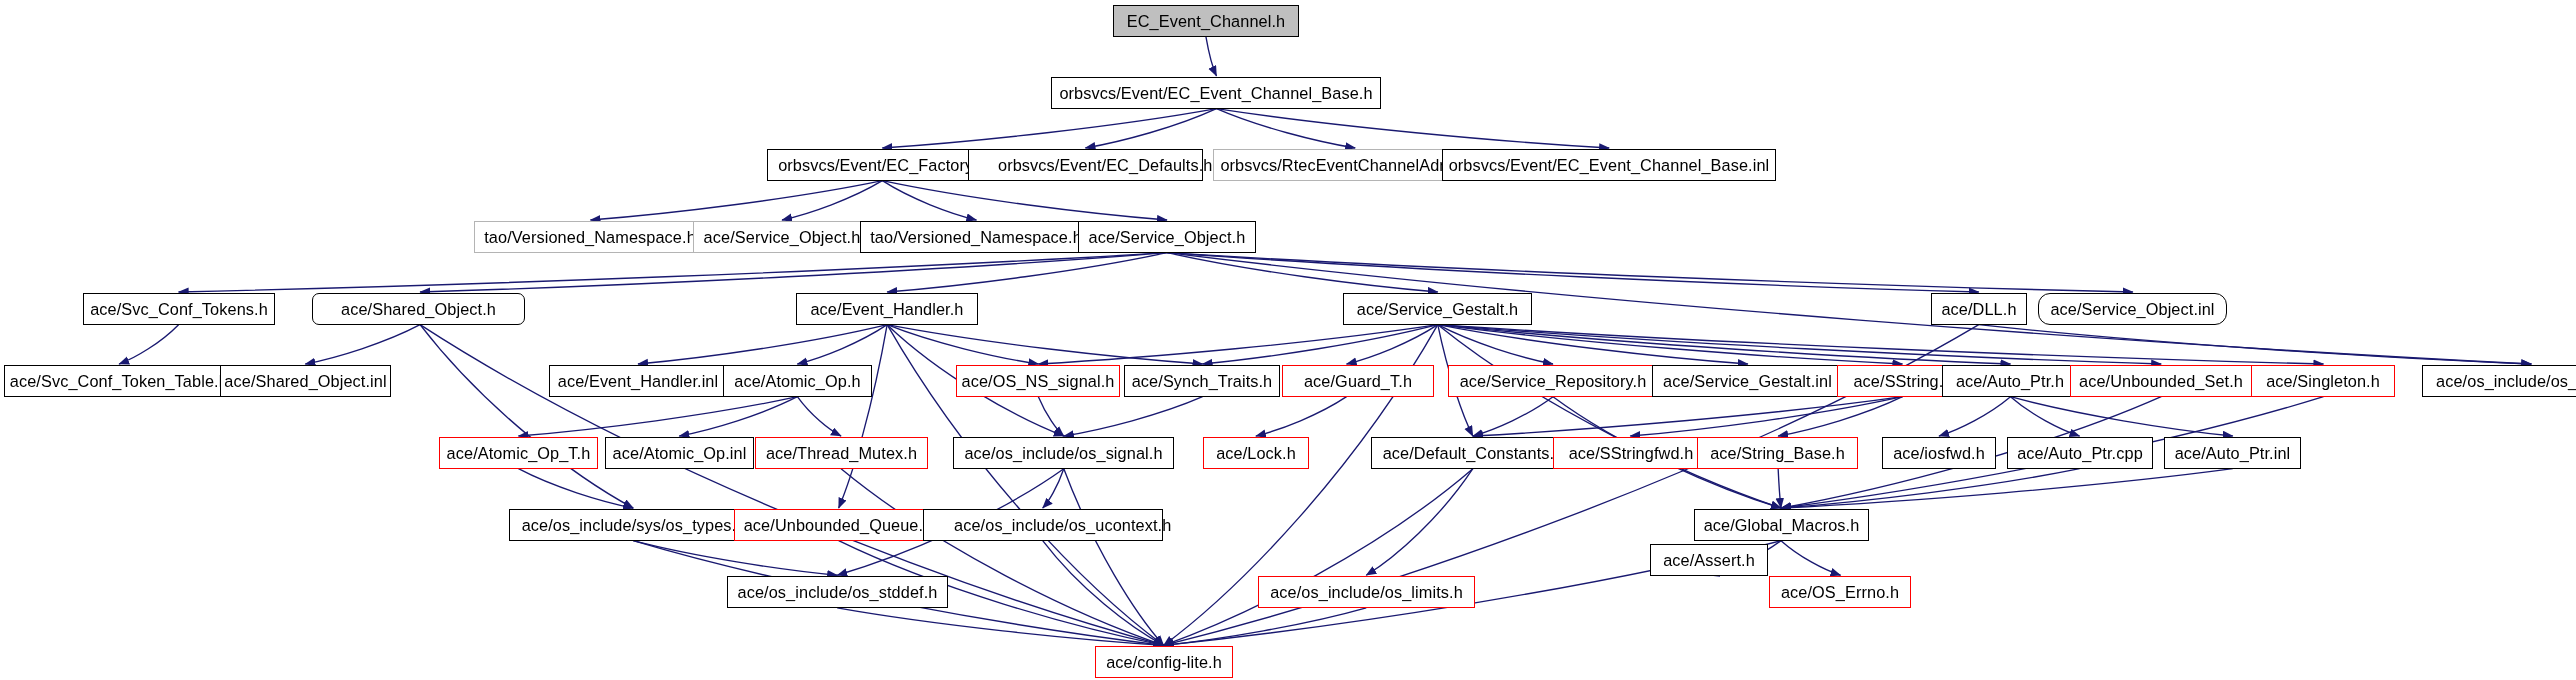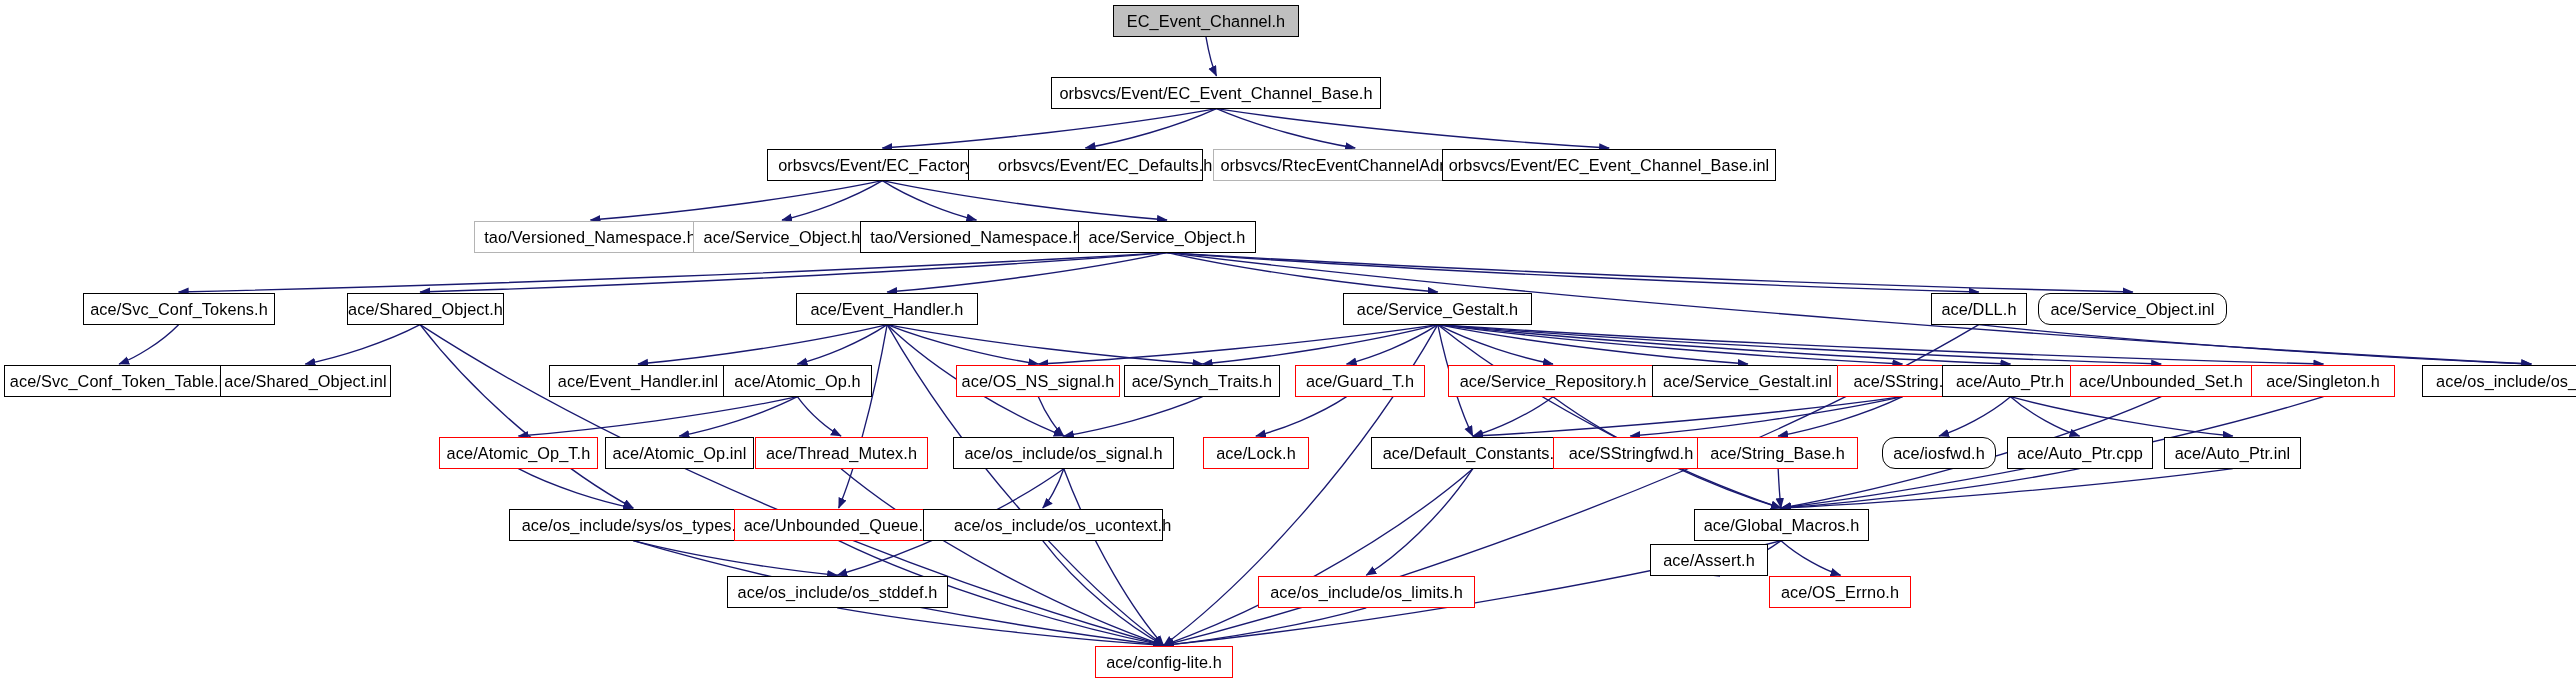--- a/index.html
+++ b/index.html
@@ -145,48 +145,48 @@
       <div class="node" style="left: 1051px; top: 77px; width: 330px;">orbsvcs/Event/EC_Event_Channel_Base.h</div>
       <div class="node" style="left: 767px; top: 149px; width: 230px;">orbsvcs/Event/EC_Factory.h</div>
       <div class="node" style="left: 968px; top: 149px; width: 235px; padding-left: 48px;">orbsvcs/Event/EC_Defaults.h</div>
       <div class="node gray" style="left: 1213px; top: 149px; width: 285px;">orbsvcs/RtecEventChannelAdminS.h</div>
       <div class="node" style="left: 1442px; top: 149px; width: 334px;">orbsvcs/Event/EC_Event_Channel_Base.inl</div>
       <div class="node gray" style="left: 474px; top: 221px; width: 232px;">tao/Versioned_Namespace.h</div>
       <div class="node gray" style="left: 693px; top: 221px; width: 178px;">ace/Service_Object.h</div>
       <div class="node" style="left: 860px; top: 221px; width: 232px;">tao/Versioned_Namespace.h</div>
       <div class="node" style="left: 1078px; top: 221px; width: 178px;">ace/Service_Object.h</div>
       <div class="node" style="left: 83px; top: 293px; width: 192px;">ace/Svc_Conf_Tokens.h</div>
-      <div class="node" style="left: 347px; top: 293px; width: 157px;">ace/Shared_Object.h</div>
+      <div class="node" style="left: 312px; top: 293px; width: 213px; border-radius: 7px;">ace/Shared_Object.h</div>
       <div class="node" style="left: 796px; top: 293px; width: 182px;">ace/Event_Handler.h</div>
       <div class="node" style="left: 1343px; top: 293px; width: 189px;">ace/Service_Gestalt.h</div>
       <div class="node" style="left: 1931px; top: 293px; width: 96px;">ace/DLL.h</div>
       <div class="node" style="left: 2038px; top: 293px; width: 189px; border-radius: 12px;">ace/Service_Object.inl</div>
       <div class="node" style="left: 3.8px; top: 365px; width: 230px;">ace/Svc_Conf_Token_Table.h</div>
       <div class="node" style="left: 220px; top: 365px; width: 171px;">ace/Shared_Object.inl</div>
       <div class="node" style="left: 549px; top: 365px; width: 178px;">ace/Event_Handler.inl</div>
       <div class="node" style="left: 723px; top: 365px; width: 149px;">ace/Atomic_Op.h</div>
       <div class="node red" style="left: 956px; top: 365px; width: 164px;">ace/OS_NS_signal.h</div>
       <div class="node" style="left: 1124px; top: 365px; width: 156px;">ace/Synch_Traits.h</div>
-      <div class="node red" style="left: 1282px; top: 365px; width: 130px; margin-left: 13px;">ace/Guard_T.h</div>
+      <div class="node red" style="left: 1282px; top: 365px; width: 152px;">ace/Guard_T.h</div>
       <div class="node red" style="left: 1448px; top: 365px; width: 210px;">ace/Service_Repository.h</div>
       <div class="node" style="left: 1652px; top: 365px; width: 191px;">ace/Service_Gestalt.inl</div>
       <div class="node red" style="left: 1837px; top: 365px; width: 132px;">ace/SString.h</div>
       <div class="node" style="left: 1942px; top: 365px; width: 136px;">ace/Auto_Ptr.h</div>
       <div class="node red" style="left: 2070px; top: 365px; width: 182px;">ace/Unbounded_Set.h</div>
       <div class="node red" style="left: 2251px; top: 365px; width: 144px;">ace/Singleton.h</div>
       <div class="node" style="left: 2422px; top: 365px; width: 218px;">ace/os_include/os_dlfcn.h</div>
       <div class="node red" style="left: 439px; top: 437px; width: 159px;">ace/Atomic_Op_T.h</div>
       <div class="node" style="left: 605px; top: 437px; width: 149px;">ace/Atomic_Op.inl</div>
       <div class="node red" style="left: 755px; top: 437px; width: 173px;">ace/Thread_Mutex.h</div>
       <div class="node" style="left: 953px; top: 437px; width: 221px;">ace/os_include/os_signal.h</div>
       <div class="node red" style="left: 1203px; top: 437px; width: 106px;">ace/Lock.h</div>
       <div class="node" style="left: 1371px; top: 437px; width: 204px;">ace/Default_Constants.h</div>
       <div class="node red" style="left: 1553px; top: 437px; width: 156px;">ace/SStringfwd.h</div>
       <div class="node red" style="left: 1697px; top: 437px; width: 161px;">ace/String_Base.h</div>
-      <div class="node" style="left: 1882px; top: 437px; width: 114px; border-radius: 13px;">ace/iosfwd.h</div>
+      <div class="node" style="left: 1882px; top: 437px; width: 114px;">ace/iosfwd.h</div>
       <div class="node" style="left: 2007px; top: 437px; width: 146px;">ace/Auto_Ptr.cpp</div>
       <div class="node" style="left: 2164px; top: 437px; width: 137px;">ace/Auto_Ptr.inl</div>
       <div class="node" style="left: 509px; top: 509px; width: 249px;">ace/os_include/sys/os_types.h</div>
       <div class="node red" style="left: 734px; top: 509px; width: 208px;">ace/Unbounded_Queue.h</div>
       <div class="node" style="left: 923px; top: 509px; width: 240px; padding-left: 48px;">ace/os_include/os_ucontext.h</div>
       <div class="node" style="left: 1694px; top: 509px; width: 175px;">ace/Global_Macros.h</div>
       <div class="node" style="left: 727px; top: 576px; width: 221px;">ace/os_include/os_stddef.h</div>
       <div class="node red" style="left: 1258px; top: 576px; width: 217px;">ace/os_include/os_limits.h</div>
       <div class="node" style="left: 1650px; top: 544px; width: 118px;">ace/Assert.h</div>
       <div class="node red" style="left: 1769px; top: 576px; width: 142px;">ace/OS_Errno.h</div>

